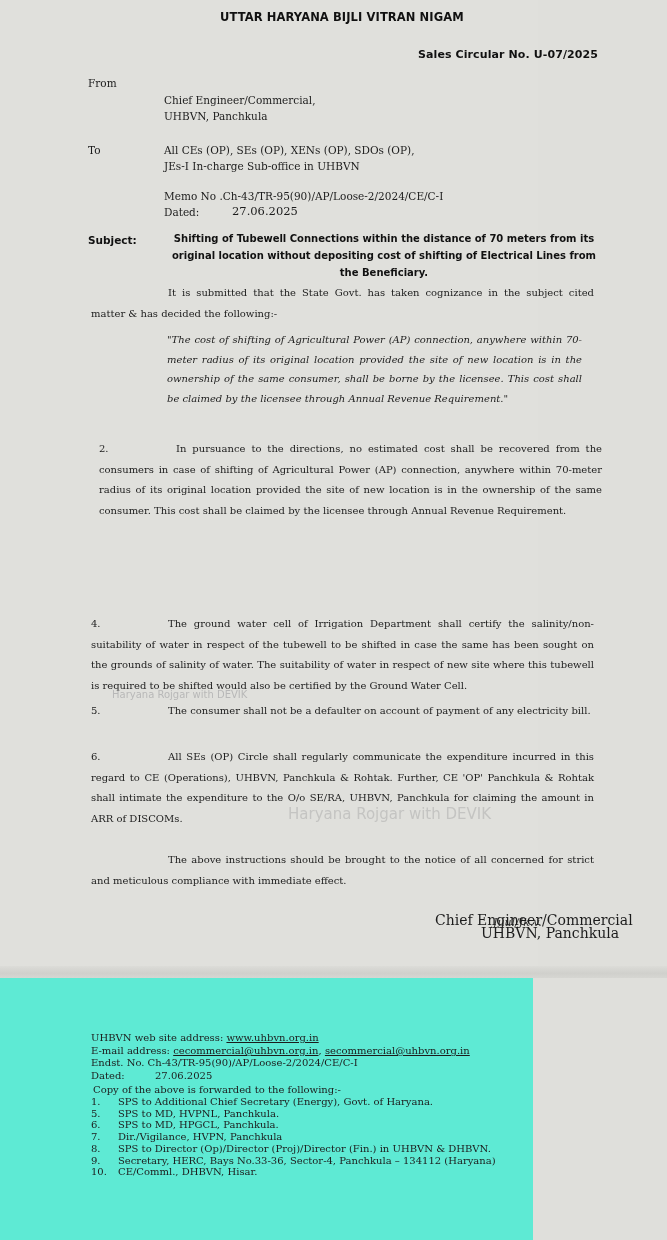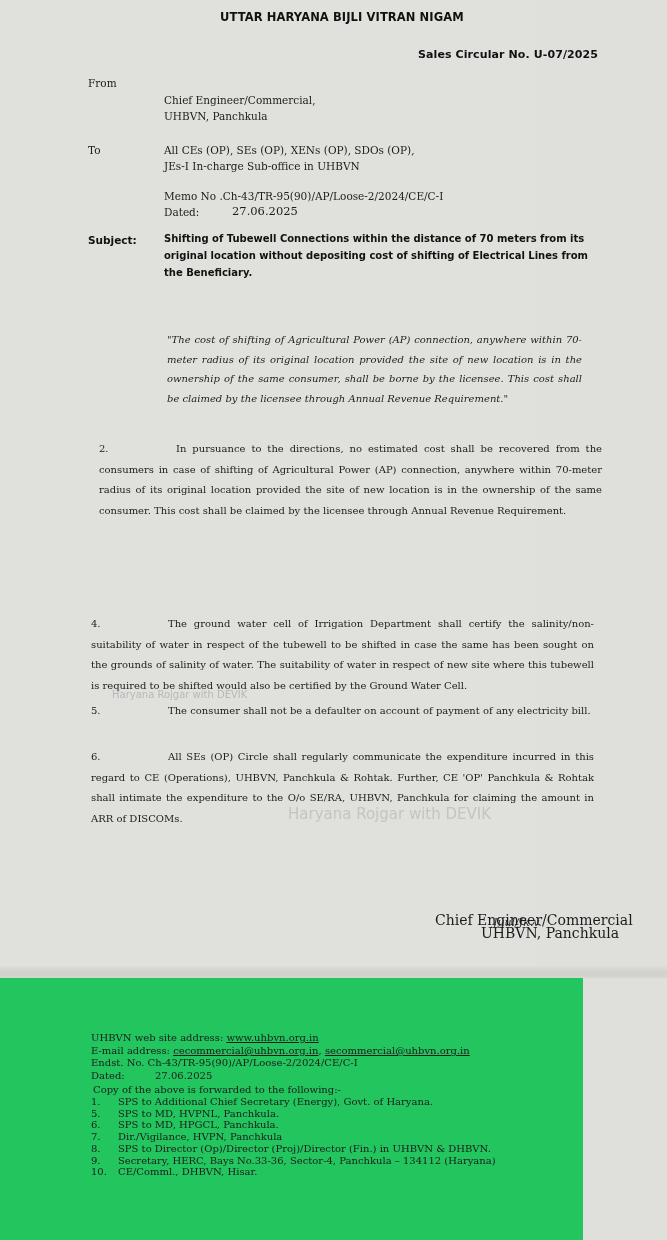--- a/index.html
+++ b/index.html
@@ -6,26 +6,26 @@
     body {
       width: 667px; height: 1240px; overflow: hidden;
       background: #dfdfdb;
       font-family: "DejaVu Serif", "Liberation Serif", serif;
       color: #1c1c1c;
       position: relative;
     }
     .page1 { position: absolute; left: 0; top: 0; width: 538px; height: 975px; background: #e0e0dc; }
     .gap { position: absolute; left: 0; top: 966px; width: 667px; height: 12px;
       background: linear-gradient(#dcdcd8, #d0d0cc 60%, #d6d6d2); }
-    .page2 { position: absolute; left: 0; top: 978px; width: 583px; height: 262px; background: #22c55e; }
+    .page2 { position: absolute; left: 0; top: 978px; width: 533px; height: 262px; background: #5eead4; }
     .abs { position: absolute; white-space: nowrap; }
     .hdr { font-family: "DejaVu Sans", sans-serif; font-weight: bold; font-size: 11.5px; letter-spacing: 0.1px; color: #111; }
     .t { font-size: 10.5px; }
     .subj-label { font-family: "DejaVu Sans", sans-serif; font-weight: bold; font-size: 10.5px; color: #111; }
-    .subj { font-family: "DejaVu Sans", sans-serif; font-weight: bold; font-size: 10px; line-height: 17px; color: #111; width: 440px; white-space: normal; }
+    .subj { font-family: "DejaVu Sans", sans-serif; font-weight: bold; font-size: 10px; line-height: 17px; color: #111; width: 440px; white-space: normal; text-align: center; }
     .para { position: absolute; left: 91px; width: 503px; font-size: 10px; line-height: 20.5px; text-align: justify; }
     .num { display: inline-block; width: 77px; }
     .indent { display: inline-block; width: 77px; }
     .quote { position: absolute; left: 167px; width: 415px; font-style: italic; font-size: 10px; line-height: 19.5px; text-align: justify; }
     .wm { position: absolute; white-space: nowrap; color: #b8b8b8; font-family: "DejaVu Sans", sans-serif; }
     .sig { font-family: "DejaVu Serif", serif; font-size: 14px; line-height: 13px; }
     .scrawl { font-family: "DejaVu Serif", serif; font-style: italic; font-size: 11px; color: #333; margin-top: 16px; }
     .foot { font-size: 10px; line-height: 12.2px; }
     .foot a { color: #1c1c1c; text-decoration: underline; }
     .list { position: absolute; left: 91px; font-size: 10px; line-height: 11.7px; }
@@ -48,20 +48,23 @@
   <div class="abs t" style="left:164px; top:144px;">All CEs (OP), SEs (OP), XENs (OP), SDOs (OP),</div>
   <div class="abs t" style="left:164px; top:160px;">JEs-I In-charge Sub-office in UHBVN</div>
 
   <div class="abs t" style="left:164px; top:190px;">Memo No .Ch-43/TR-95(90)/AP/Loose-2/2024/CE/C-I</div>
   <div class="abs t" style="left:164px; top:206px;">Dated:</div>
   <div class="abs" style="left:232px; top:204px; font-size:11.5px;">27.06.2025</div>
 
   <div class="abs subj-label" style="left:88px; top:234px;">Subject:</div>
   <div class="abs subj" style="left:164px; top:230px;">Shifting of Tubewell Connections within the distance of 70 meters from its original location without depositing cost of shifting of Electrical Lines from the Beneficiary.</div>
 
+  <div class="para" style="top:283px;">
+    <span class="indent"></span><span>It is submitted that the State Govt. has taken cognizance in the subject cited matter &amp; has decided the following:-</span>
+  </div>
 
   <div class="quote" style="top:330px;">"The cost of shifting of Agricultural Power (AP) connection, anywhere within 70-meter radius of its original location provided the site of new location is in the ownership of the same consumer, shall be borne by the licensee. This cost shall be claimed by the licensee through Annual Revenue Requirement."</div>
 
   <div class="para" style="top:439px;margin-left:8px;">
     <span class="num">2.</span><span>In pursuance to the directions, no estimated cost shall be recovered from the consumers in case of shifting of Agricultural Power (AP) connection, anywhere within 70-meter radius of its original location provided the site of new location is in the ownership of the same consumer. This cost shall be claimed by the licensee through Annual Revenue Requirement.</span>
   </div>
 
 
   <div class="para" style="top:614px;">
     <span class="num">4.</span><span>The ground water cell of Irrigation Department shall certify the salinity/non-suitability of water in respect of the tubewell to be shifted in case the same has been sought on the grounds of salinity of water. The suitability of water in respect of new site where this tubewell is required to be shifted would also be certified by the Ground Water Cell.</span>
@@ -73,20 +76,23 @@
     <span class="num">5.</span><span>The consumer shall not be a defaulter on account of payment of any electricity bill.</span>
   </div>
 
   <div class="para" style="top:747px;">
     <span class="num">6.</span><span>All SEs (OP) Circle shall regularly communicate the expenditure incurred in this regard to CE (Operations), UHBVN, Panchkula &amp; Rohtak. Further, CE 'OP' Panchkula &amp; Rohtak shall intimate the expenditure to the O/o SE/RA, UHBVN, Panchkula for claiming the amount in ARR of DISCOMs.</span>
   </div>
 
   <div class="wm" style="left:288px; top:805px; font-size:15px; color:#c4c4c2;">Haryana Rojgar with DEVIK</div>
 
 
+  <div class="para" style="top:850px;">
+    <span class="indent"></span><span>The above instructions should be brought to the notice of all concerned for strict and meticulous compliance with immediate effect.</span>
+  </div>
 
   <div class="abs scrawl" style="left:493px; top:900px;">Juul/Jk.v.</div>
   <div class="abs sig" style="left:435px; top:914px;">Chief Engineer/Commercial</div>
   <div class="abs sig" style="left:481px; top:927px;">UHBVN, Panchkula</div>
 </div>
 
 <div class="gap"></div>
 
 <div class="page2">
   <div class="abs foot" style="left:91px; top:54px;">

